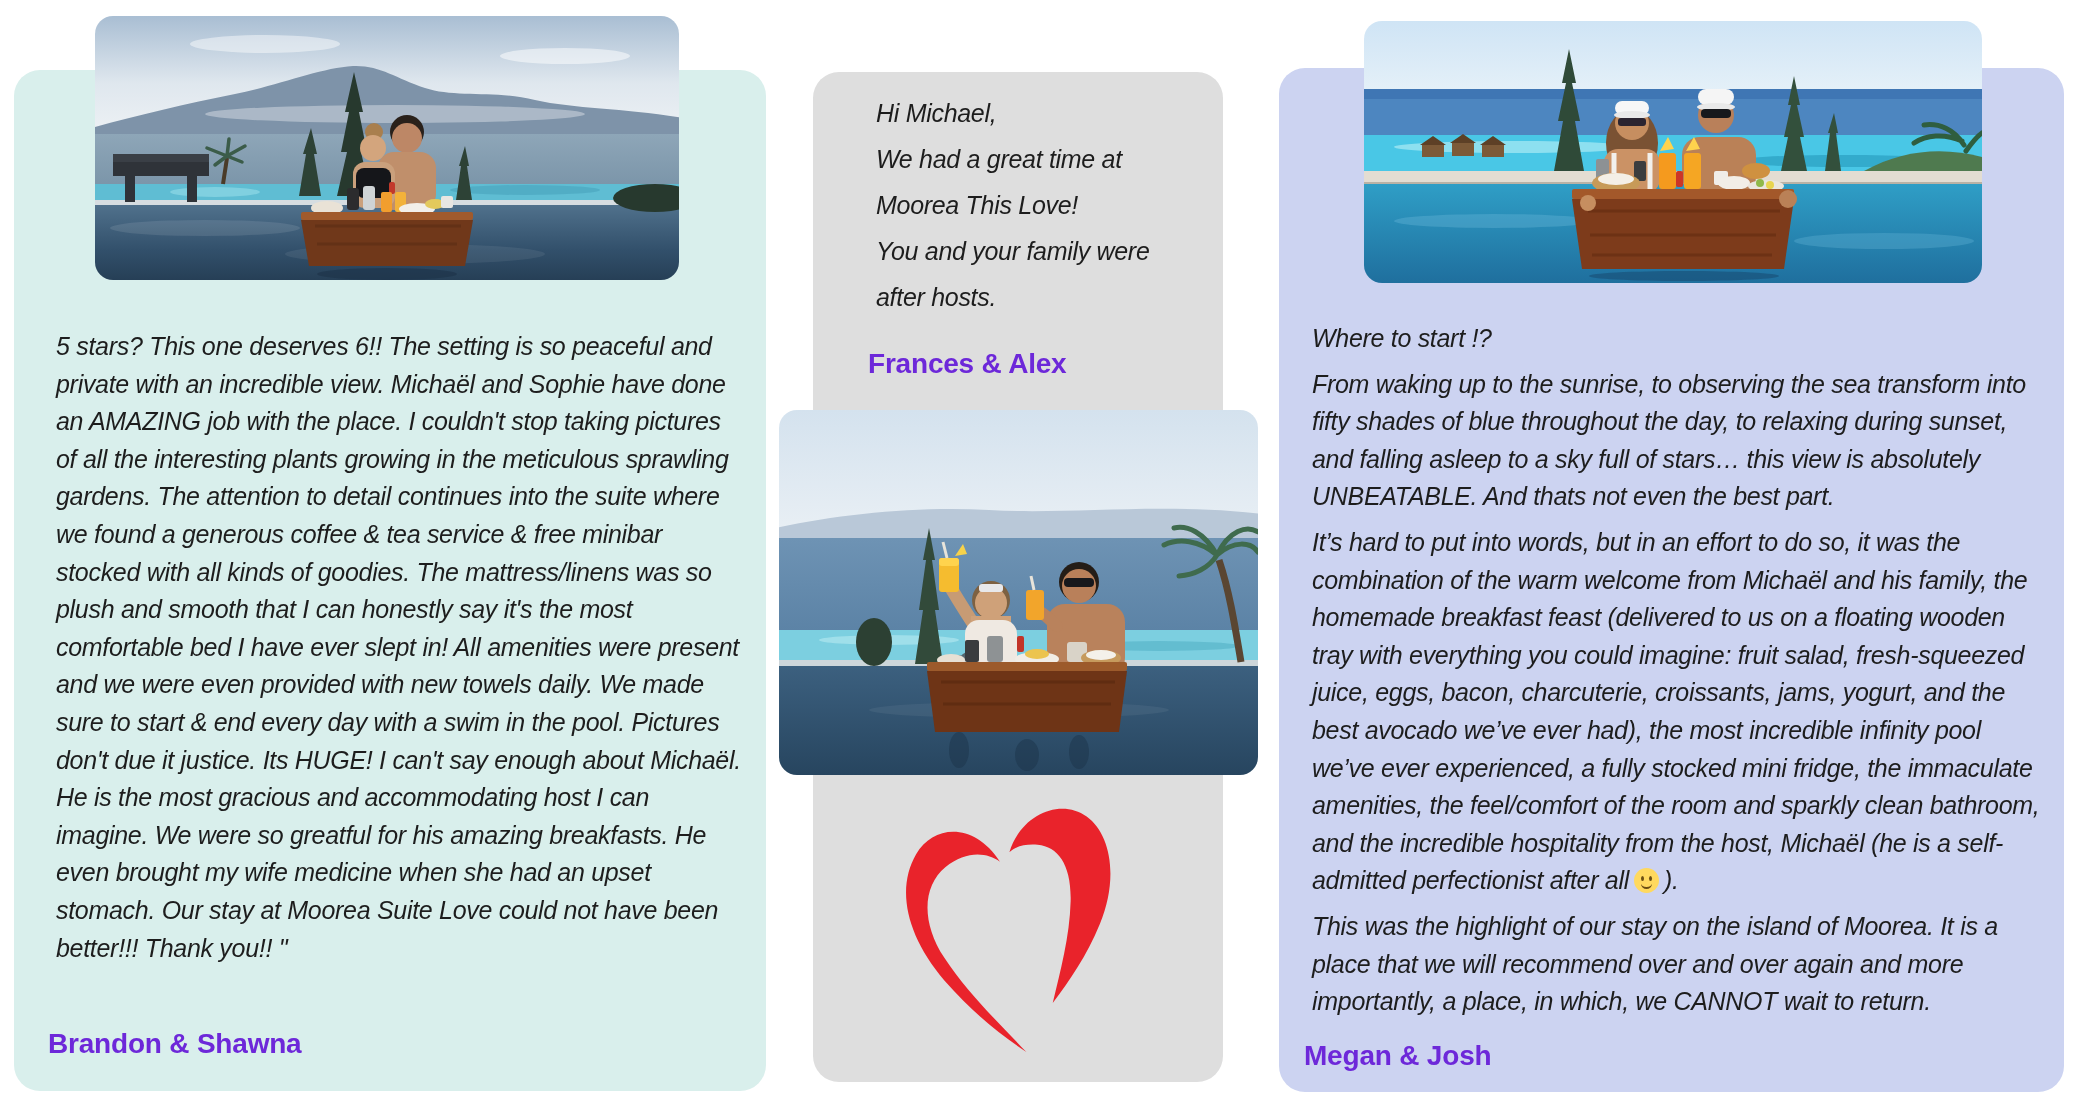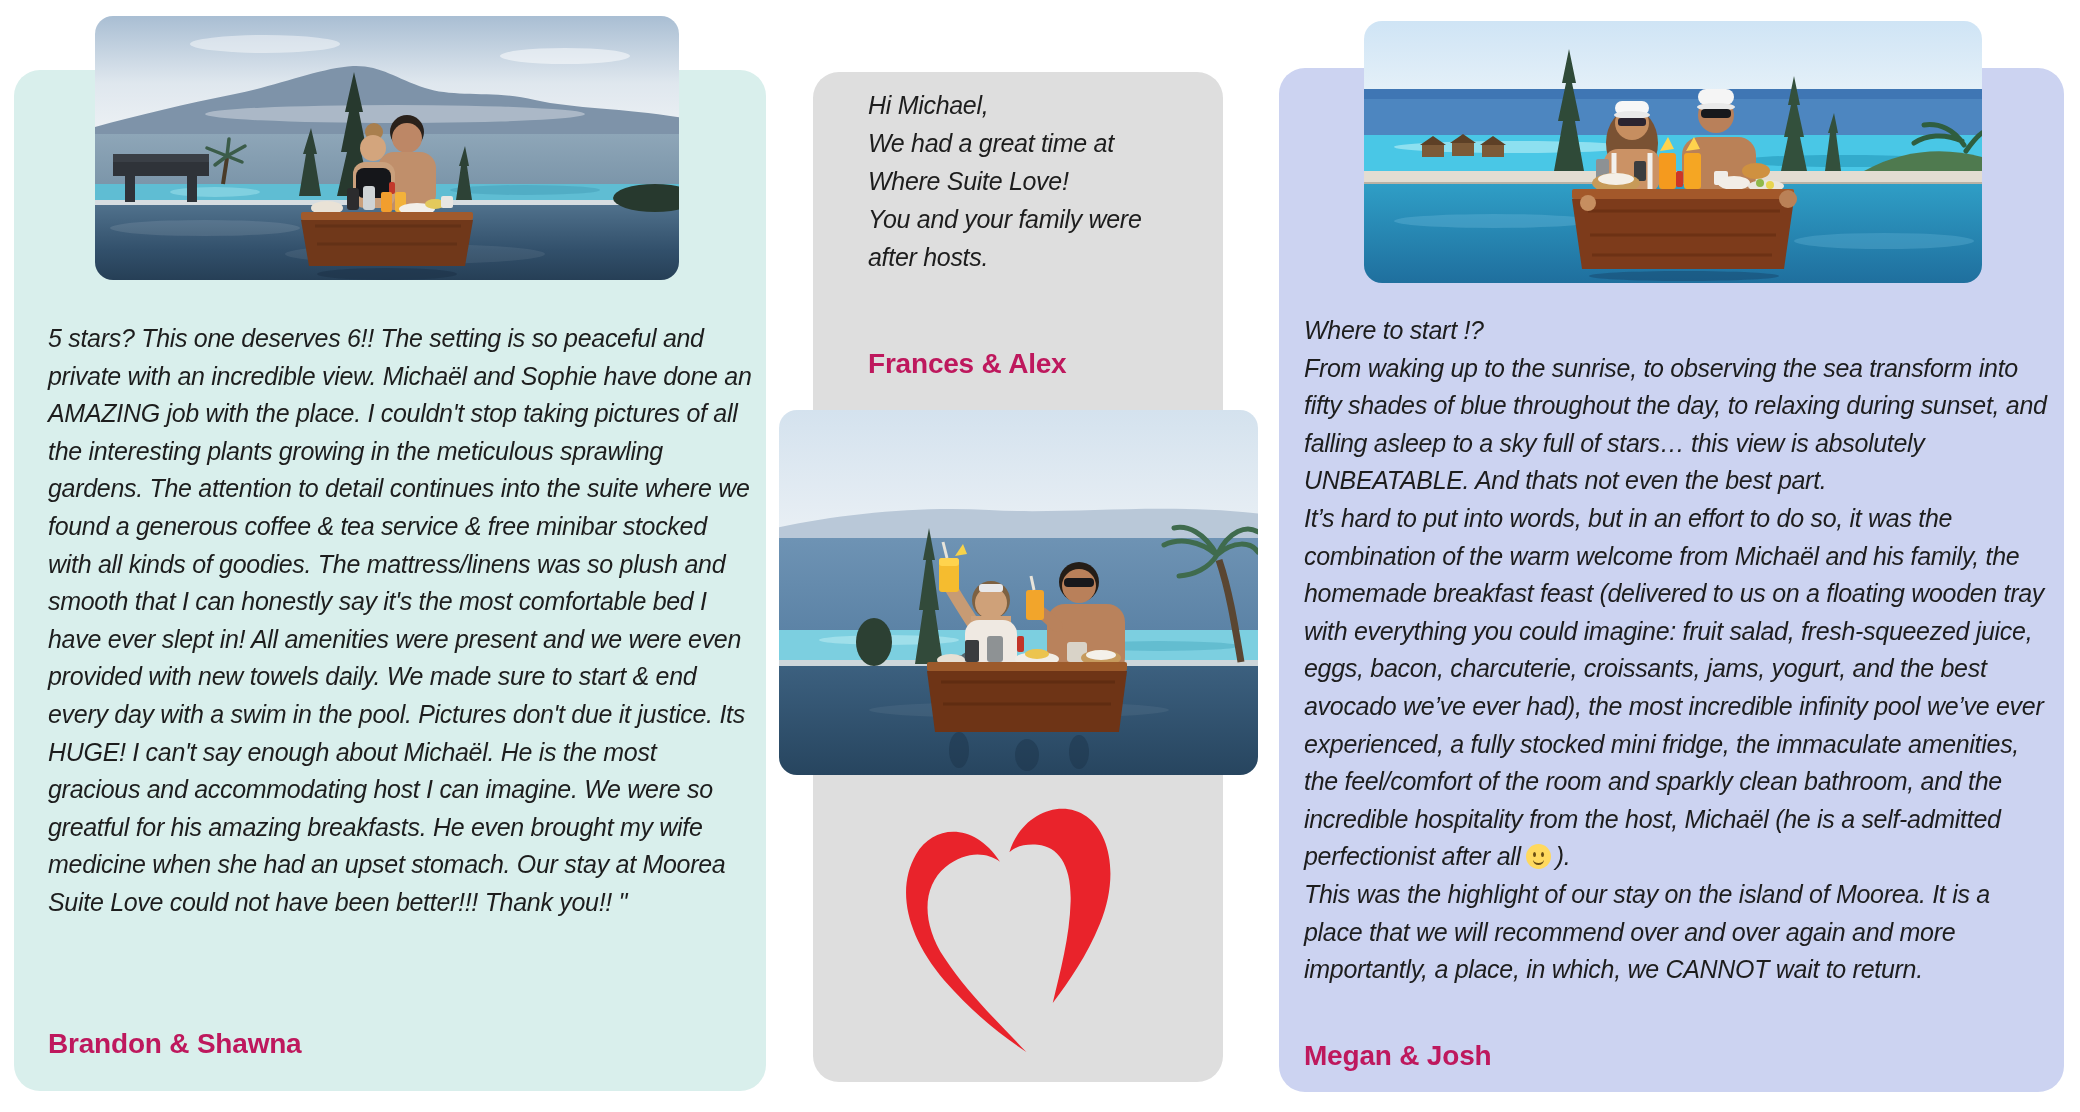--- a/index.html
+++ b/index.html
@@ -17,23 +17,23 @@
   .photo-left{left:95px;top:16px;width:584px;height:264px;}
   .photo-mid{left:779px;top:410px;width:479px;height:365px;}
   .photo-right{left:1364px;top:21px;width:618px;height:262px;}
   .review{
     position:absolute;z-index:3;color:var(--text-color,#1d1d1d);
     font-style:italic;font-size:25px;line-height:37.6px;letter-spacing:-0.3px;
   }
   .review-left{left:48px;top:320px;width:705px;}
   .review-right{left:1304px;top:312px;width:748px;}
   .review-mid{left:868px;top:86px;width:330px;line-height:38px;}
-  .para{margin:0;}
+  .para{margin:8px;}
   .author{
-    position:absolute;z-index:3;color:#be185d;font-weight:700;
+    position:absolute;z-index:3;color:#6d28d9;font-weight:700;
     font-size:28px;letter-spacing:-0.2px;font-style:normal;
   }
   .author-left{left:48px;top:1028px;}
   .author-mid{left:868px;top:348px;}
   .author-right{left:1304px;top:1040px;}
   .heart{position:absolute;left:885px;top:792px;width:245px;height:276px;z-index:3;line-height:0;}
   .heart svg{width:100%;height:100%;display:block;}
   .smiley{
     display:inline-block;width:25px;height:25px;border-radius:50%;
     background:#ffd95e;position:relative;vertical-align:-4px;margin:0 5px;
@@ -260,21 +260,21 @@
 </div>
 
 <div class="review review-left">
   <p class="para">5 stars? This one deserves 6!! The setting is so peaceful and private with an incredible view. Michaël and Sophie have done an AMAZING job with the place. I couldn't stop taking pictures of all the interesting plants growing in the meticulous sprawling gardens. The attention to detail continues into the suite where we found a generous coffee &amp; tea service &amp; free minibar stocked with all kinds of goodies. The mattress/linens was so plush and smooth that I can honestly say it's the most comfortable bed I have ever slept in! All amenities were present and we were even provided with new towels daily. We made sure to start &amp; end every day with a swim in the pool. Pictures don't due it justice. Its HUGE! I can't say enough about Michaël. He is the most gracious and accommodating host I can imagine. We were so greatful for his amazing breakfasts. He even brought my wife medicine when she had an upset stomach. Our stay at Moorea Suite Love could not have been better!!! Thank you!! "</p>
 </div>
 <div class="author author-left">Brandon &amp; Shawna</div>
 
 <div class="review review-mid">
   <div class="para">Hi Michael,</div>
   <div class="para">We had a great time at</div>
-  <div class="para">Where Suite Love!</div>
+  <div class="para">Moorea This Love!</div>
   <div class="para">You and your family were</div>
   <div class="para">after hosts.</div>
 </div>
 <div class="author author-mid">Frances &amp; Alex</div>
 
 <div class="heart">
   <svg viewBox="0 0 260 285">
     <path d="M122,70 C95,28 52,30 33,62 C12,98 22,148 63,196 C92,229 120,252 150,272 C118,238 88,210 63,172 C38,134 40,96 64,76 C86,58 108,60 122,70 Z" fill="var(--heart-red,#e9232b)"></path>
     <path d="M132,60 C144,20 186,2 214,22 C240,41 248,88 228,136 C214,170 196,196 178,220 C186,186 196,150 197,112 C198,74 184,54 162,52 C148,51 138,54 132,60 Z" fill="var(--heart-red,#e9232b)"></path>
   </svg>

